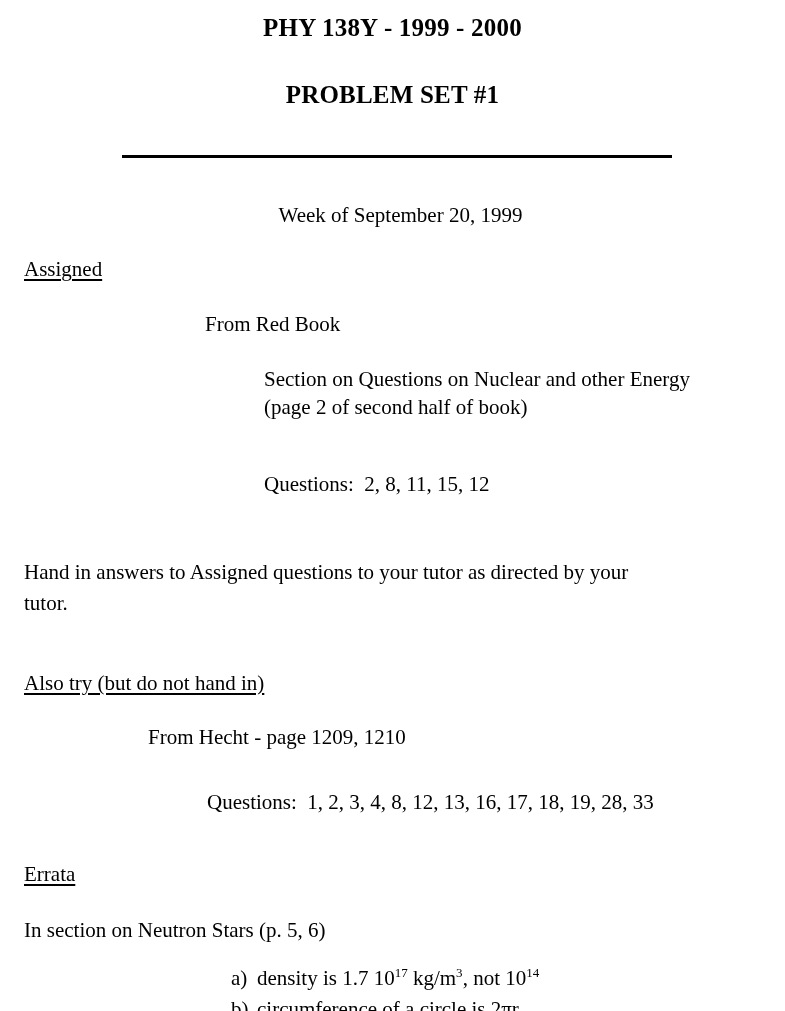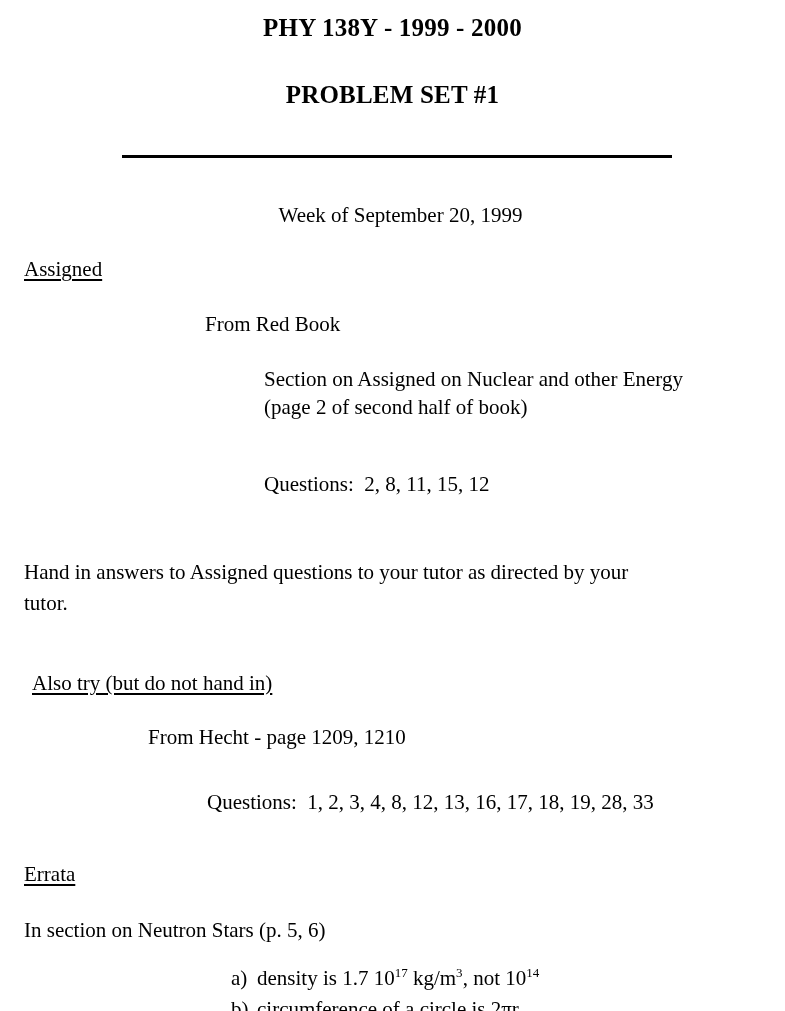--- a/index.html
+++ b/index.html
@@ -105,32 +105,32 @@
   <div class="doc-title title-set">PROBLEM SET #1</div>
 
   <div class="divider"></div>
 
   <div class="centered" style="top:203px;padding-left:8px;">Week of September 20, 1999</div>
 
   <div class="section-head" style="top:257px;">Assigned</div>
 
   <div class="line" style="left:205px; top:311px;">From Red Book</div>
 
-  <div class="line" style="left:264px; top:366px;">Section on Assigned on Nuclear and other Energy</div>
+  <div class="line" style="left:264px; top:366px;">Section on Questions on Nuclear and other Energy</div>
 
   <div class="line" style="left:264px; top:394px;">(page 2 of second half of book)</div>
 
   <div class="line" style="left:264px; top:471px;">Questions:  2, 8, 11, 15, 12</div>
 
   <div class="para" style="top:557px;">
     <span>Hand in answers to Assigned questions to your tutor as directed by your</span><br>
     <span class="last-line">tutor.</span>
   </div>
 
-  <div class="section-head" style="top:671px;margin-left:8px;">Also try (but do not hand in)</div>
+  <div class="section-head" style="top:671px;">Also try (but do not hand in)</div>
 
   <div class="line" style="left:148px; top:724px;">From Hecht - page 1209, 1210</div>
 
   <div class="line" style="left:207px; top:779px;margin-top:10px;">Questions:  1, 2, 3, 4, 8, 12, 13, 16, 17, 18, 19, 28, 33</div>
 
   <div class="section-head" style="top:862px;">Errata</div>
 
   <div class="line" style="left:24px; top:917px;">In section on Neutron Stars (p. 5, 6)</div>
 
   <div class="errata-item" style="top:941px;">

